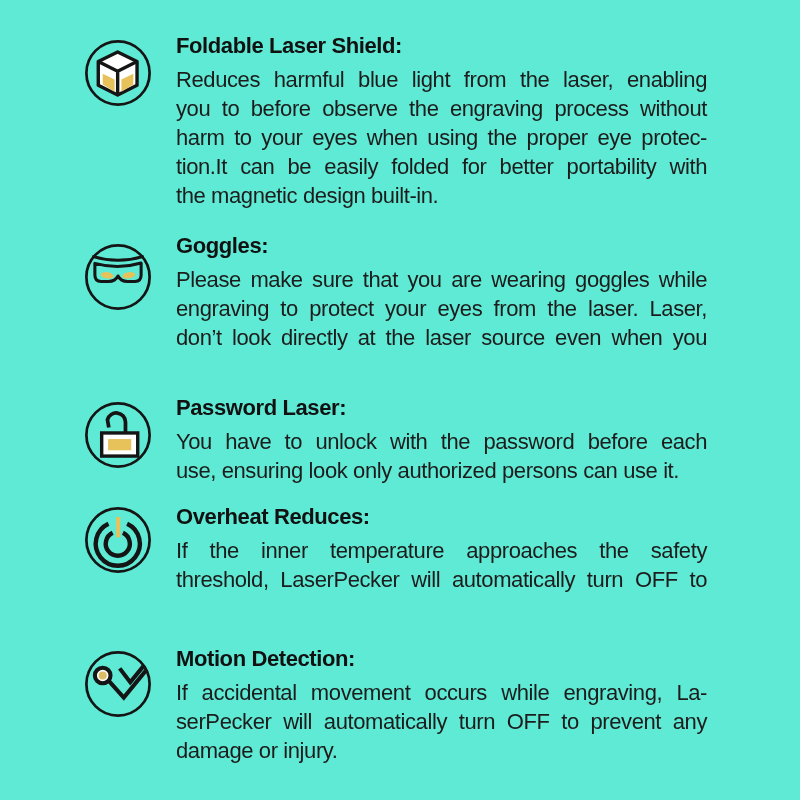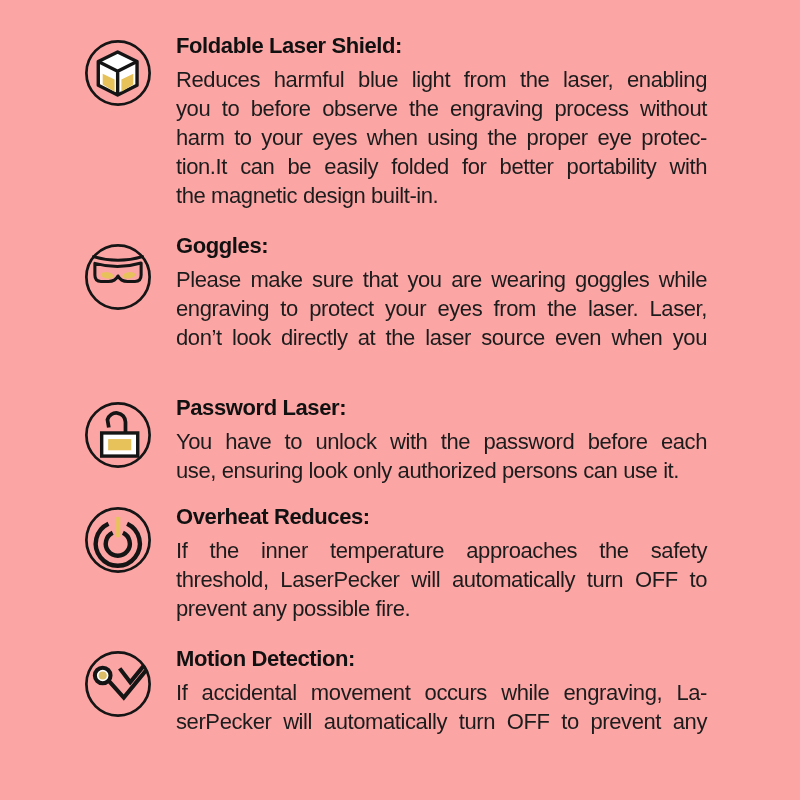--- a/index.html
+++ b/index.html
@@ -1,19 +1,19 @@
 <!DOCTYPE html>
 <html style="--accent: #E7C25B; --accent-soft: #DCBE66; --ink: #151515;"><head>
 <meta charset="utf-8">
 <style>
   html,body{margin:0;padding:0;background:#ffffff;}
   .page{
     position:relative;
     width:800px;height:800px;
-    background:#fca5a5;
+    background:#5eead4;
     font-family:"Liberation Sans","DejaVu Sans",sans-serif;
     color:#1c1c1c;
     overflow:hidden;
   }
   .feature{position:absolute;left:0;width:800px;}
   .feature:nth-of-type(1){top:31px;}
   .feature:nth-of-type(2){top:231px;}
   .feature:nth-of-type(3){top:393px;}
   .feature:nth-of-type(4){top:502px;}
   .feature:nth-of-type(5){top:644px;}
@@ -118,37 +118,37 @@
     <path d="M36,26 A32.4,32.4 0 1 0 63.4,26" fill="none" class="ink" stroke-width="6.5"></path>
     <path d="M42.2,39.4 A17.7,17.7 0 1 0 57.2,39.4" fill="none" class="ink" stroke-width="6.5"></path>
     <line class="accent-stroke" x1="50.3" y1="16" x2="50.3" y2="46" stroke-width="6"></line>
   </svg>
         </div>
     <div class="feature-text">
       <div class="feature-title">Overheat Reduces:</div>
       <div class="feature-body">
             <div class="line">If the inner temperature approaches the safety</div>
             <div class="line">threshold, LaserPecker will automatically turn OFF to</div>
-            <div class="line last">prevent any possible fire.</div>
           </div>
     </div>
   </section>
 
   <section class="feature">
     <div class="feature-icon">
           <svg viewBox="0 0 100 100">
     <circle cx="50" cy="50" r="46.5" fill="none" class="ink" stroke-width="4"></circle>
     <path d="M36.5,45.5 L58.5,70 L92,29" fill="none" class="ink" stroke-width="6"></path>
     <path d="M52.5,27 L68,47.5 L88,23" fill="none" class="ink" stroke-width="6"></path>
     <circle cx="27.5" cy="37.5" r="11.5" fill="#ffffff" class="ink" stroke-width="6"></circle>
     <circle class="soft-fill" cx="27.5" cy="37.5" r="6"></circle>
   </svg>
         </div>
     <div class="feature-text">
       <div class="feature-title">Motion Detection:</div>
       <div class="feature-body">
             <div class="line">If accidental movement occurs while engraving, La-</div>
             <div class="line">serPecker will automatically turn OFF to prevent any</div>
+            <div class="line last">damage or injury.</div>
           </div>
     </div>
   </section>
 </div>
 </div>
 
 </body></html>

